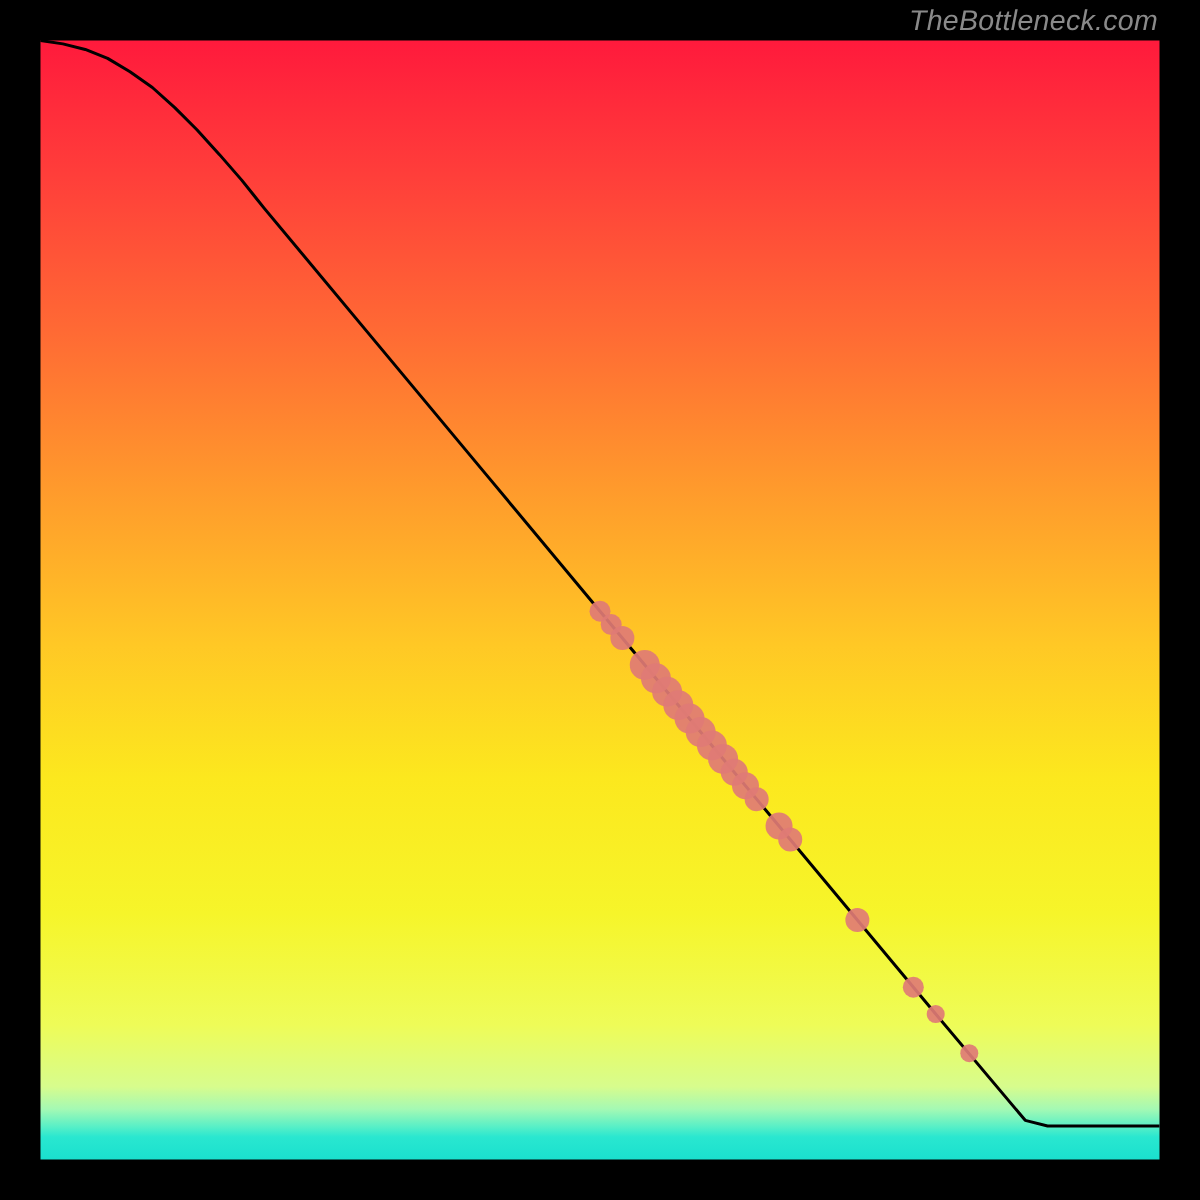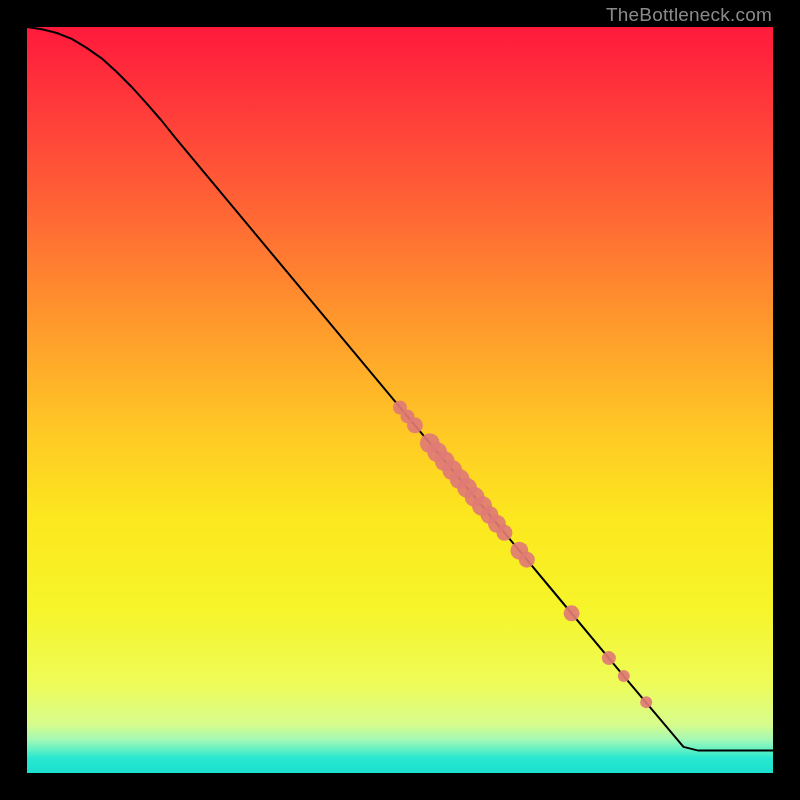--- a/index.html
+++ b/index.html
@@ -9,20 +9,21 @@
     height: 800px;
     background: #000;
     overflow: hidden;
     font-family: Arial, Helvetica, sans-serif;
   }
   .outer {
     position: relative;
     width: 800px;
     height: 708px;
     background: #000;
+    font-style: italic;
   }
   .plot {
     position: absolute;
     left: 27px;
     top: 27px;
     width: 746px;
     height: 746px;
     
     background: linear-gradient(
       to bottom,

